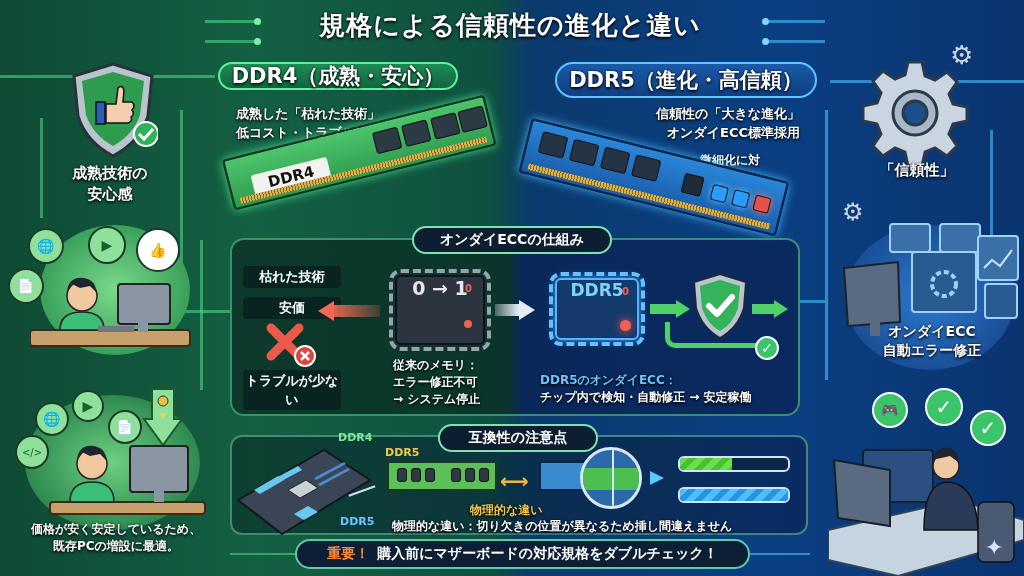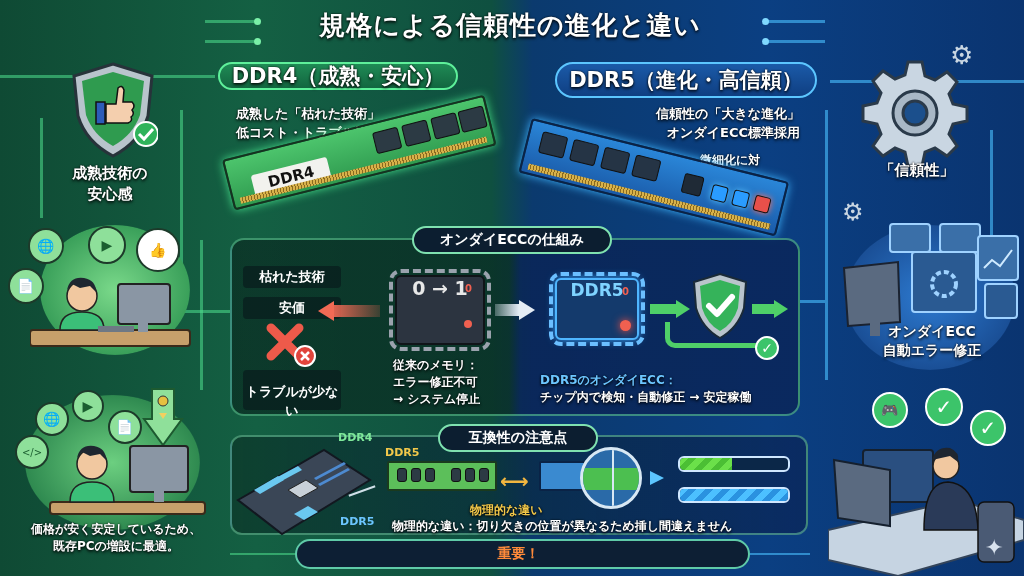--- a/index.html
+++ b/index.html
@@ -204,21 +204,21 @@
 <div id="ecc-panel" class="abs"></div>
 <div id="ecc-header" class="abs">オンダイECCの仕組み</div>
 
 <div class="tag" style="left:243px;top:266px;width:98px;height:22px;line-height:22px">枯れた技術</div>
 <div class="tag" style="left:243px;top:297px;width:98px;height:22px;line-height:22px">安価</div>
 <svg class="abs" style="left:265px;top:322px" width="52" height="46" viewBox="0 0 52 46">
   <path d="M6 6 L34 34 M34 6 L6 34" stroke="#ee5a4a" stroke-width="9" stroke-linecap="round"></path>
   <circle cx="40" cy="34" r="10" fill="#e0443c" stroke="#fff" stroke-width="2"></circle>
   <path d="M36 30 L44 38 M44 30 L36 38" stroke="#fff" stroke-width="2.5"></path>
 </svg>
-<div class="tag" style="left:243px;top:370px;width:98px;height:40px;line-height:19px;padding-top:12px;white-space:normal">トラブルが少ない</div>
+<div class="tag" style="left:243px;top:370px;width:98px;height:40px;line-height:19px;padding-top:1px;white-space:normal">トラブルが少ない</div>
 
 <div class="abs" style="left:328px;top:305px;width:52px;height:12px;background:linear-gradient(90deg,#f26a55,rgba(242,106,85,.2))"></div>
 <div class="arrow" style="left:318px;top:301px;border-top-width:10px;border-bottom-width:10px;border-right:16px solid #f26a55"></div>
 
 <div id="cpu-old" class="cpu">
   <span>0 → 1</span>
 </div>
 <div class="abs" style="left:465px;top:283px;font-size:10px;color:#f06050;font-weight:bold">0</div>
 <div class="abs" style="left:464px;top:320px;width:8px;height:8px;border-radius:50%;background:#f06050"></div>
 <div class="desc txt-shadow" style="left:393px;top:357px;font-size:12px;line-height:17px">
@@ -293,13 +293,14 @@
   <div class="fill" style="width:100%;background:repeating-linear-gradient(135deg,#4cc0ff 0 6px,#2a92e0 6px 12px)"></div>
 </div>
 
 <div class="abs txt-shadow" style="left:470px;top:502px;font-size:12px;font-weight:bold;color:#f2c84a">物理的な違い</div>
 <div class="abs txt-shadow" style="left:392px;top:518px;font-size:12px;font-weight:bold">物理的な違い：切り欠きの位置が異なるため挿し間違えません</div>
 
 <div class="line" style="left:230px;top:553px;width:66px;height:2px"></div>
 <div class="lineb" style="left:750px;top:553px;width:60px;height:2px"></div>
 <div id="warn-bar" class="abs">
   <span style="color:#ff8a3a;margin-right:8px">重要！</span>
+  <span>購入前にマザーボードの対応規格をダブルチェック！</span>
 </div>
 
 </body></html>

